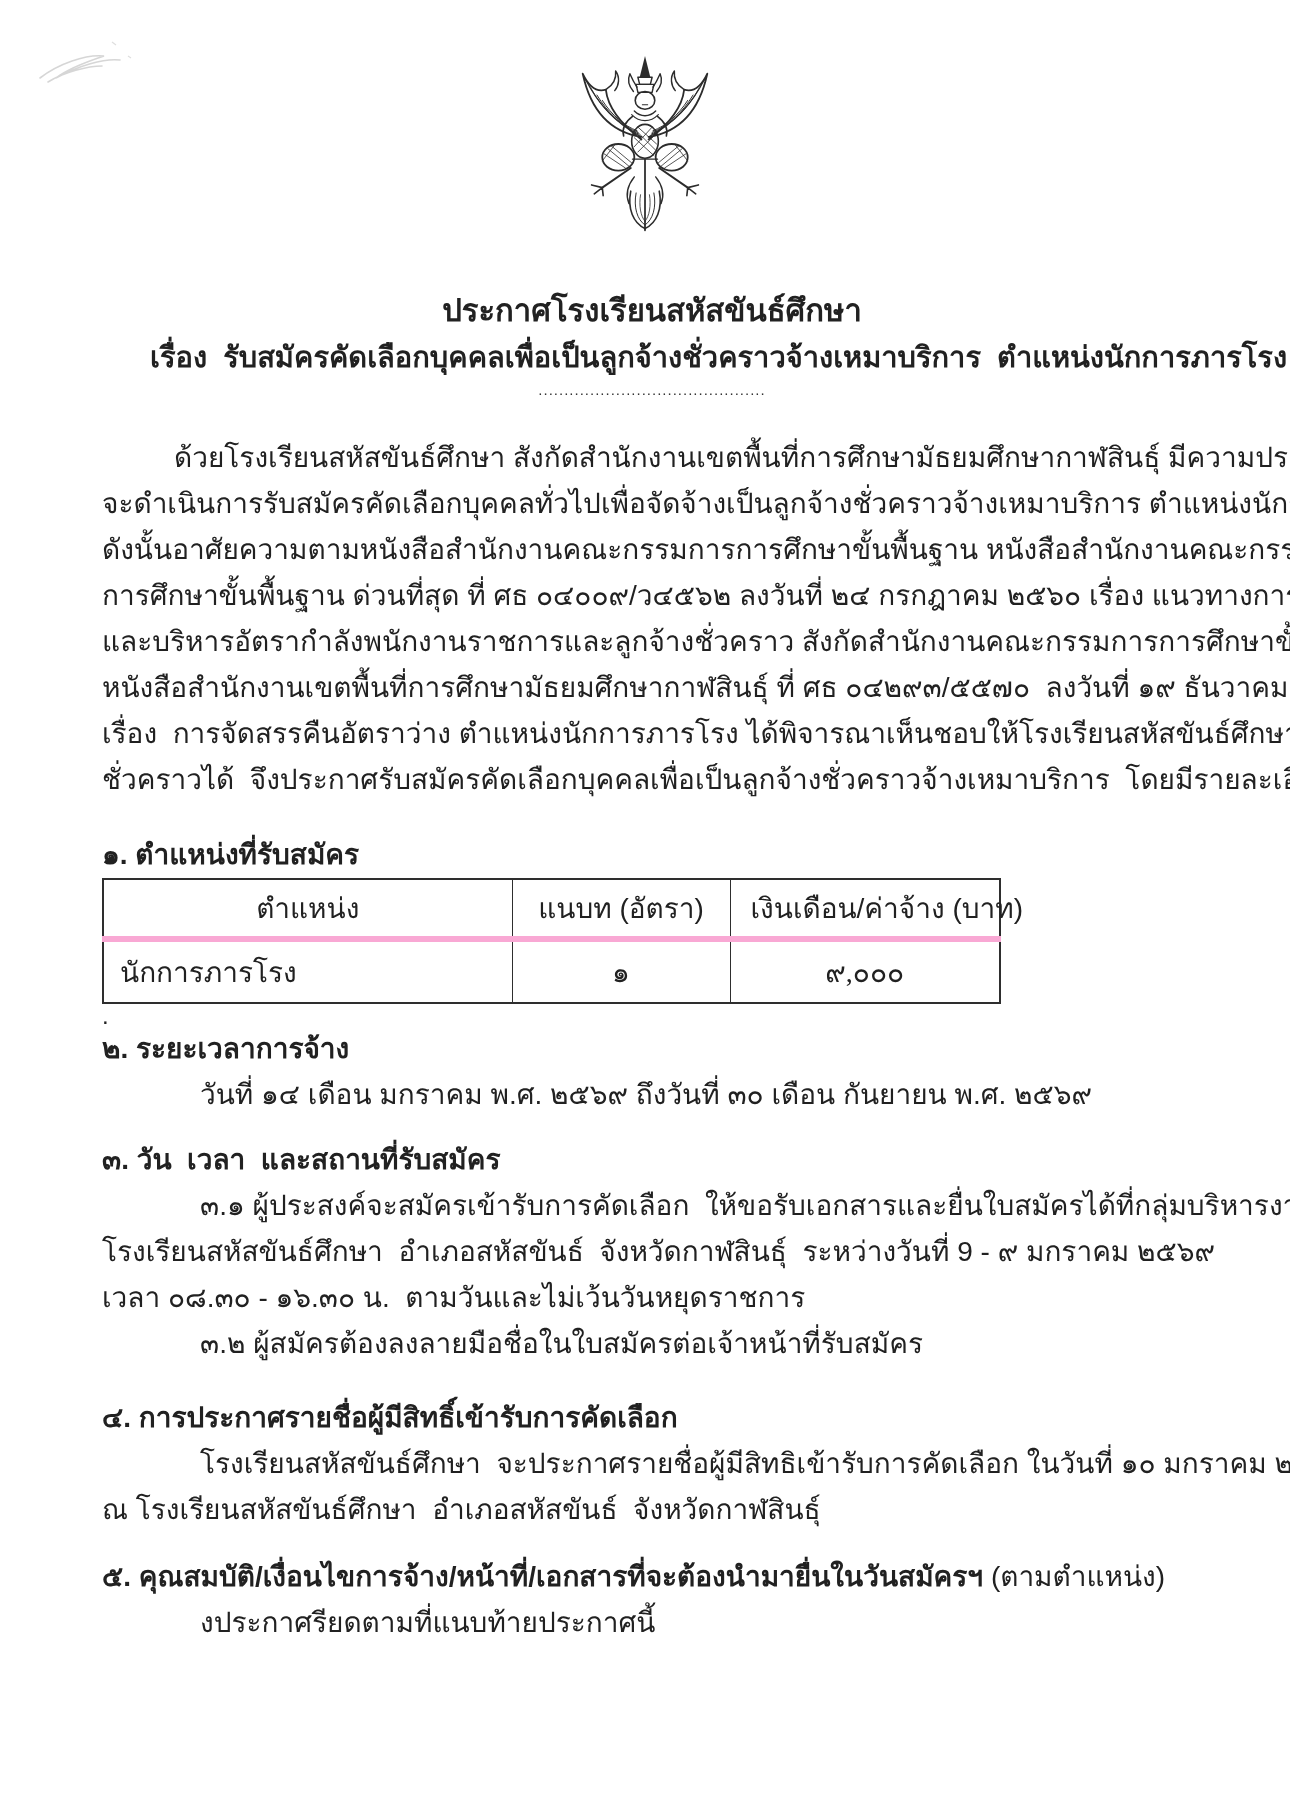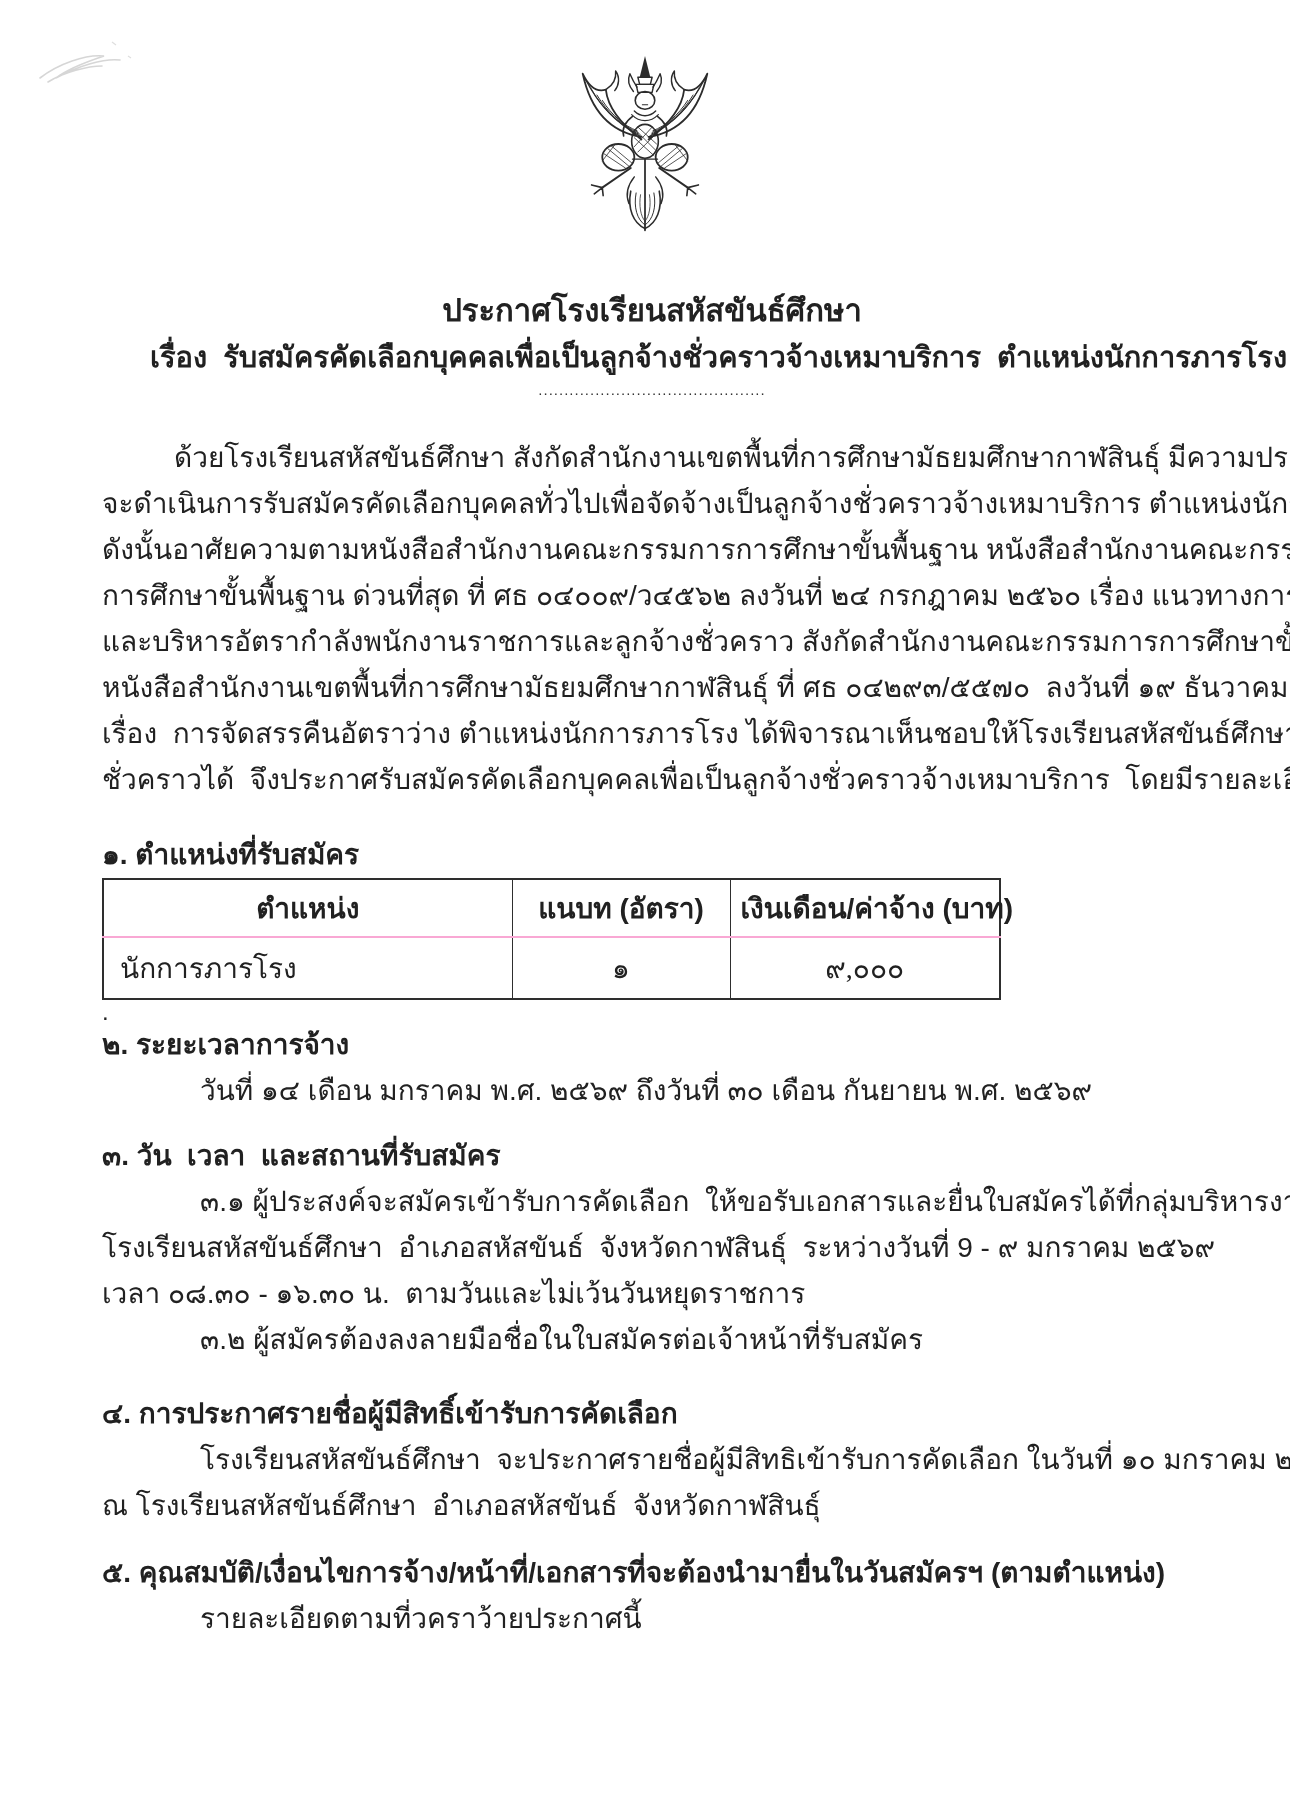--- a/index.html
+++ b/index.html
@@ -28,40 +28,40 @@
     text-align:center; font-size:15px; letter-spacing:1px; line-height:20px;
     color:#333; white-space:pre;
   }
 
   .tline { font-size:28px; line-height:46px; white-space:pre; }
   .para { margin-top:35px; }
   .indent-first { padding-left:72px; }
   .indent-sub  { padding-left:98px; }
 
   .sec-heading { font-size:28px; font-weight:bold; line-height:46px; white-space:pre; }
-  .sec-heading .suffix { font-weight:bold;text-align:center; }
+  .sec-heading .suffix { font-weight:normal;text-align:center; }
   .mt-sec1 { margin-top:29px; }
   .mt-sec3 { margin-top:19px; }
   .mt-sec4 { margin-top:28px; }
   .mt-sec5 { margin-top:21px; }
 
   table.positions {
     border-collapse:collapse; margin-top:0; width:897px;
     table-layout:fixed;
   }
   table.positions col.c1 { width:409px; }
   table.positions col.c2 { width:218px; }
   table.positions col.c3 { width:270px; }
   table.positions th, table.positions td {
     border:1.5px solid #2e2e2e; font-size:28px; white-space:pre;
   }
   table.positions { border:2.5px solid #2e2e2e; }
   table.positions th {
-    font-weight:bold; text-align:center; height:52px; padding:2px 10px;
-    border-bottom:2px solid #f9a8d4;
+    font-weight:normal; text-align:center; height:52px; padding:2px 20px;
+    border-bottom:6px solid #f9a8d4;
   }
   table.positions td { height:56px; padding:2px 4px; text-align:center; font-weight:normal;font-family:Liberation Serif, serif; }
   table.positions td.pos-name { text-align:left; padding-left:16px; }
 
   .stray { font-size:24px; line-height:20px; margin-top:2px; }
 
   svg.garuda { display:block; }
 </style>
 </head>
 <body>
@@ -160,16 +160,16 @@
     <div class="tline indent-sub">๓.๑ ผู้ประสงค์จะสมัครเข้ารับการคัดเลือก  ให้ขอรับเอกสารและยื่นใบสมัครได้ที่กลุ่มบริหารงานบุคคล</div>
     <div class="tline">โรงเรียนสหัสขันธ์ศึกษา  อำเภอสหัสขันธ์  จังหวัดกาฬสินธุ์  ระหว่างวันที่ 9 - ๙ มกราคม ๒๕๖๙</div>
     <div class="tline">เวลา ๐๘.๓๐ - ๑๖.๓๐ น.  ตามวันและไม่เว้นวันหยุดราชการ</div>
     <div class="tline indent-sub">๓.๒ ผู้สมัครต้องลงลายมือชื่อในใบสมัครต่อเจ้าหน้าที่รับสมัคร</div>
 
     <div class="sec-heading mt-sec4">๔. การประกาศรายชื่อผู้มีสิทธิ์เข้ารับการคัดเลือก</div>
     <div class="tline indent-sub">โรงเรียนสหัสขันธ์ศึกษา  จะประกาศรายชื่อผู้มีสิทธิเข้ารับการคัดเลือก ในวันที่ ๑๐ มกราคม ๒๕๖๙</div>
     <div class="tline">ณ โรงเรียนสหัสขันธ์ศึกษา  อำเภอสหัสขันธ์  จังหวัดกาฬสินธุ์</div>
 
     <div class="sec-heading mt-sec5"><span>๕. คุณสมบัติ/เงื่อนไขการจ้าง/หน้าที่/เอกสารที่จะต้องนำมายื่นในวันสมัครฯ </span><span class="suffix">(ตามตำแหน่ง)</span></div>
-    <div class="tline indent-sub">รายละเอียดตามที่วคราว้ายประกาศนี้</div>
+    <div class="tline indent-sub">งประกาศรียดตามที่แนบท้ายประกาศนี้</div>
 
   </div>
 </div>
 
 </body></html>

